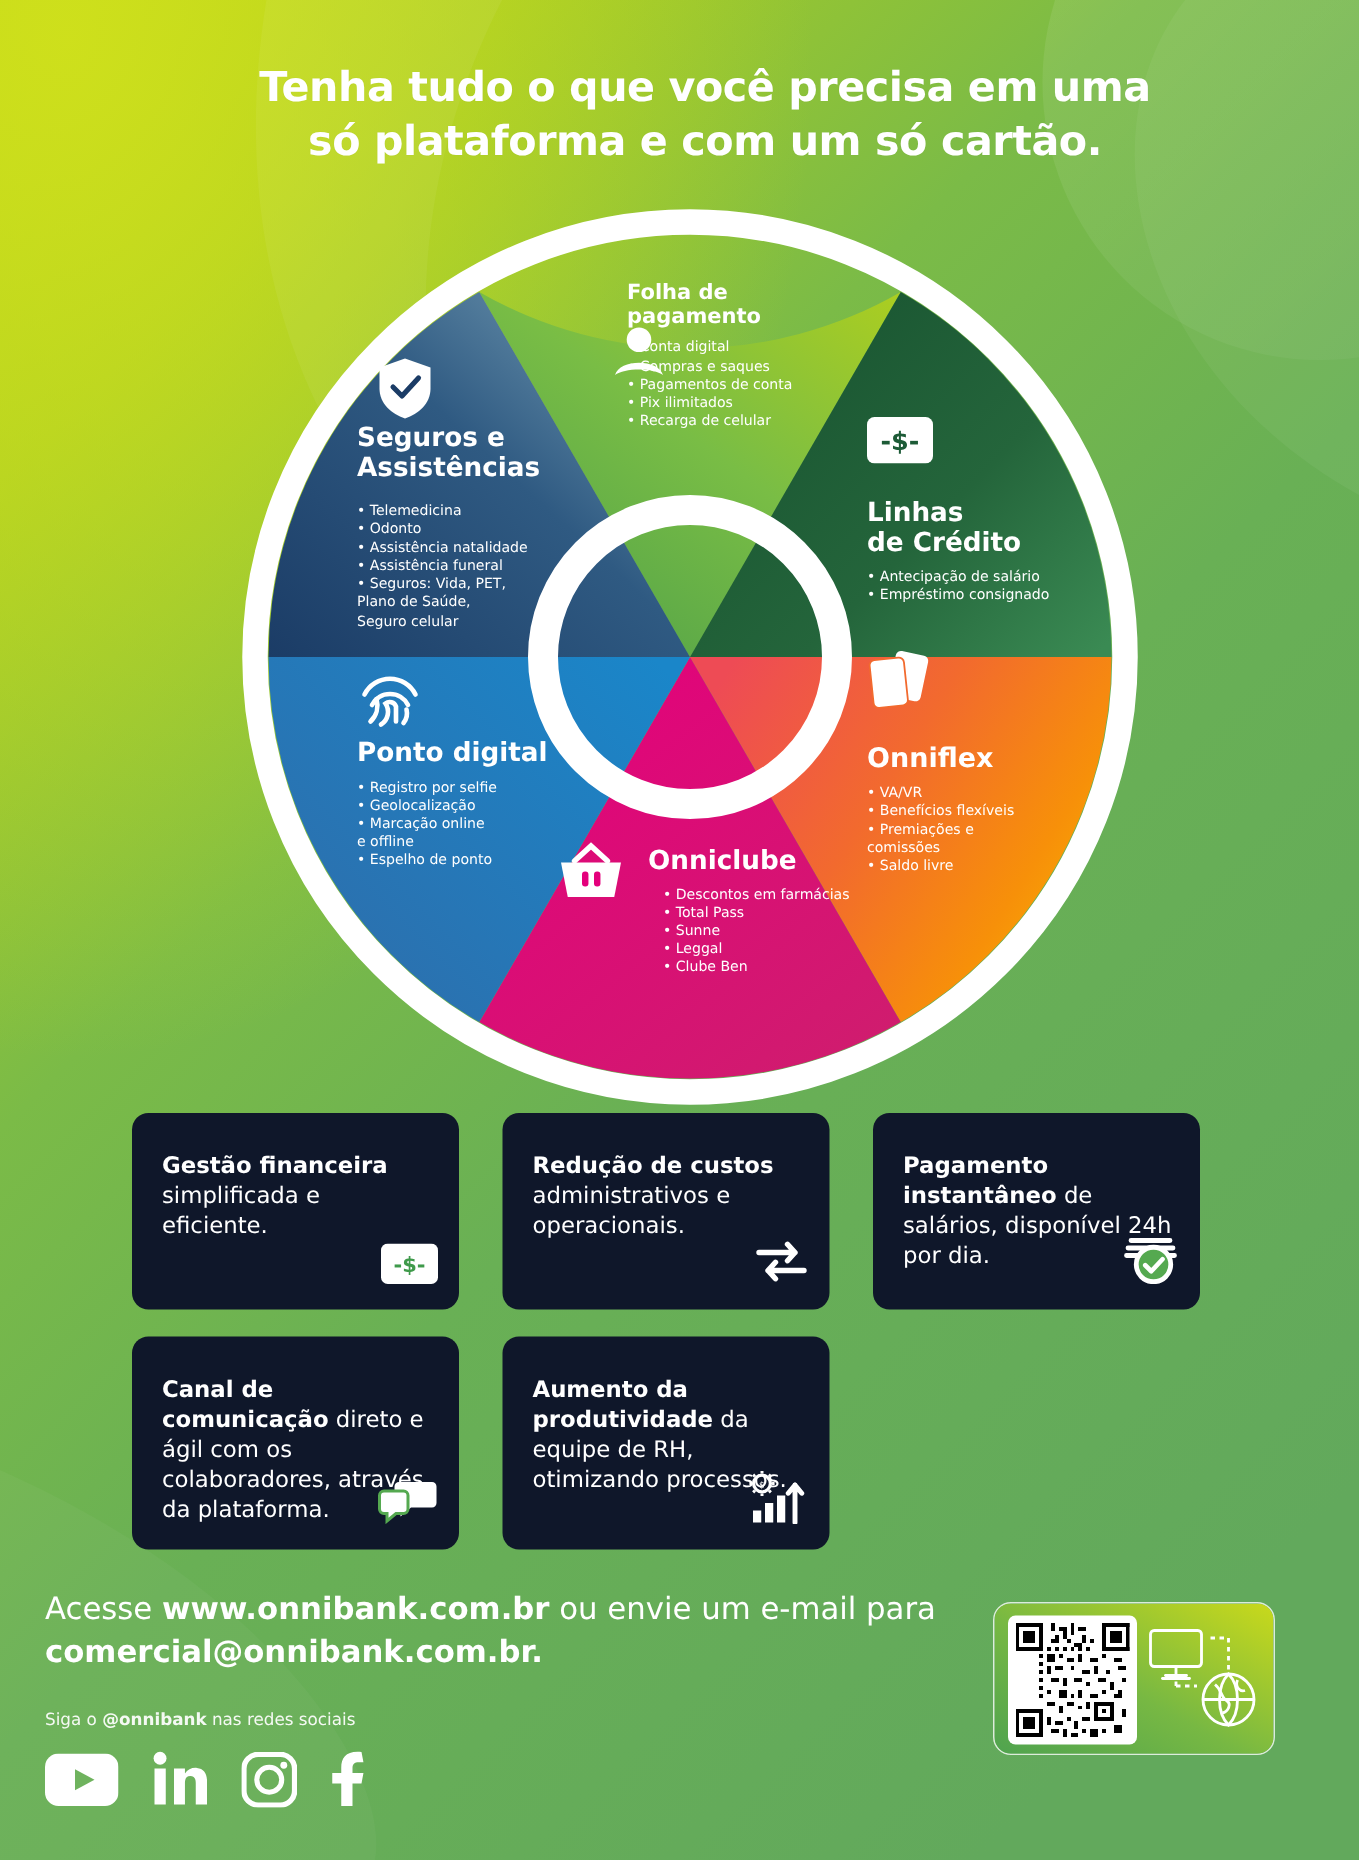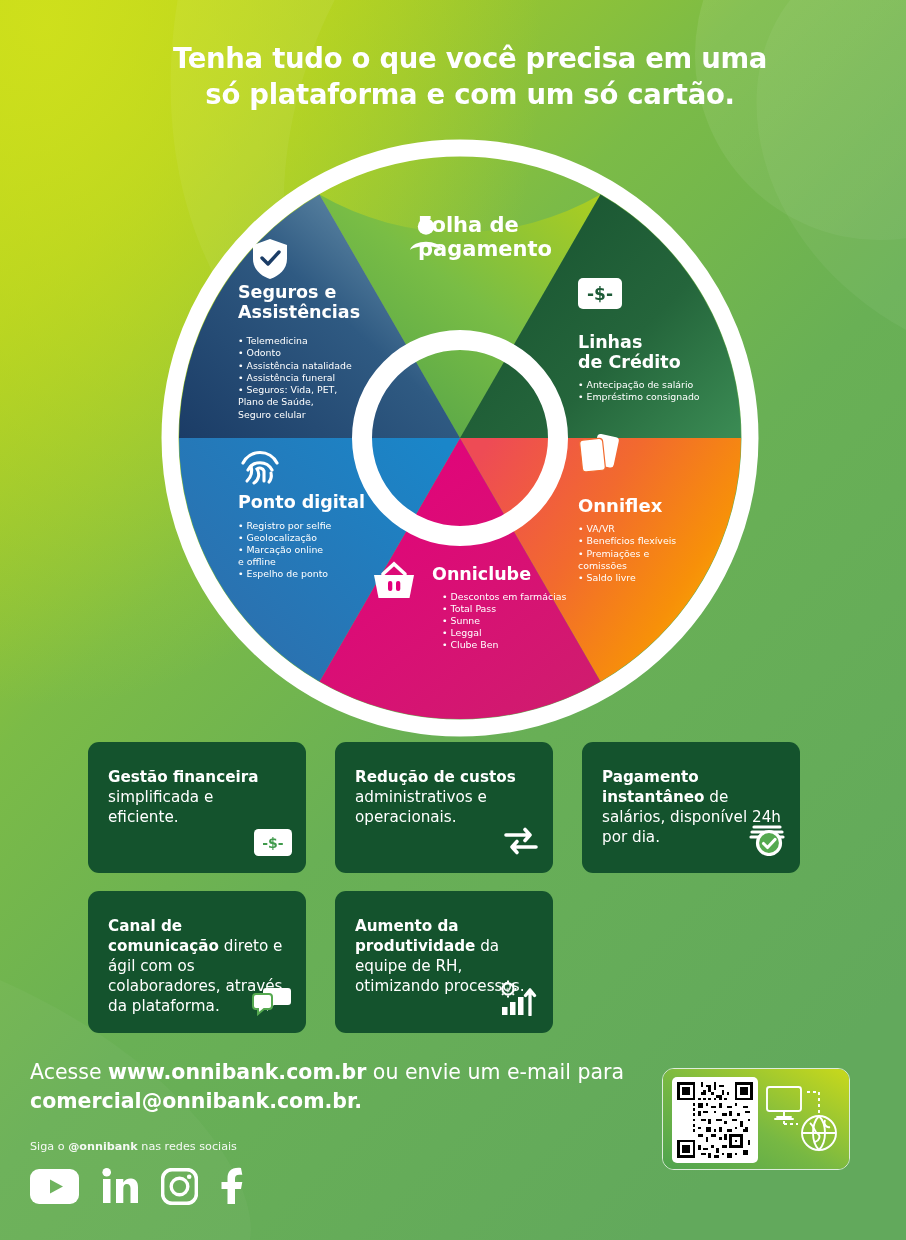--- a/index.html
+++ b/index.html
@@ -30,21 +30,21 @@
   }
   #wheel { display:block; width:600px; height:600px; }
 
   .seg-block { position:absolute; z-index:4; color:#fff; }
   .seg-title { font-weight:bold; line-height:1.12; }
   .seg-list  { line-height:1.30; }
   .seg-list div { white-space:nowrap; }
 
   
   .sb-folha   { left:258px; top:50px;  }
-  .sb-folha .seg-title { font-size:21px;margin-top:26px; }
+  .sb-folha .seg-title { font-size:14px; }
   .sb-folha .seg-list  { font-size:9.4px; margin-top:7px; }
 
   .sb-linhas  { left:418px; top:195px; }
   .sb-linhas .seg-title { font-size:17.5px; }
   .sb-linhas .seg-list  { font-size:9.4px; margin-top:7px; }
 
   .sb-flex    { left:418px; top:358px; }
   .sb-flex .seg-title { font-size:18px; }
   .sb-flex .seg-list  { font-size:9.4px; margin-top:7px; }
 
@@ -63,21 +63,21 @@
   .seg-icon { position:absolute; z-index:4; }
 
   
   #cards {
     position:absolute; left:88px; top:742px;
     width:712px; z-index:5;
     display:grid; grid-template-columns:218px 218px 218px;
     gap:18px 29px;
   }
   .bcard {
-    background:#14532d; border-radius:11px;
+    background:#0f172a; border-radius:11px;
     position:relative; color:#ffffff;
     padding:26px 18px 16px 20px;
     min-height:131px;
     font-size:15.2px; line-height:1.31;
   }
   .bcard .txt { position:relative; z-index:2; max-width:185px; }
   .bcard b { font-weight:bold; }
   .bcard .cicon {
     position:absolute; right:14px; bottom:11px; z-index:1;
   }
@@ -251,20 +251,27 @@
     <svg width="38" height="42" viewBox="0 0 38 42">
       <path d="M19 1 L36 7 V21 C36 31, 28 38, 19 41 C10 38, 2 31, 2 21 V7 Z" fill="#fff"></path>
       <path d="M11 20 L17 26 L28 14" fill="none" stroke="#1b3c66" stroke-width="3.4" stroke-linecap="round" stroke-linejoin="round"></path>
     </svg>
   </div>
 
   <div class="seg-block sb-folha">
     <div class="seg-title">
       <div>Folha de</div>
       <div>pagamento</div>
+    </div>
+    <div class="seg-list">
+      <div>• Conta digital</div>
+      <div>• Compras e saques</div>
+      <div>• Pagamentos de conta</div>
+      <div>• Pix ilimitados</div>
+      <div>• Recarga de celular</div>
     </div>
   </div>
 
   <div class="seg-block sb-linhas">
     <div class="seg-title">
       <div>Linhas</div>
       <div>de Crédito</div>
     </div>
     <div class="seg-list">
       <div>• Antecipação de salário</div>

